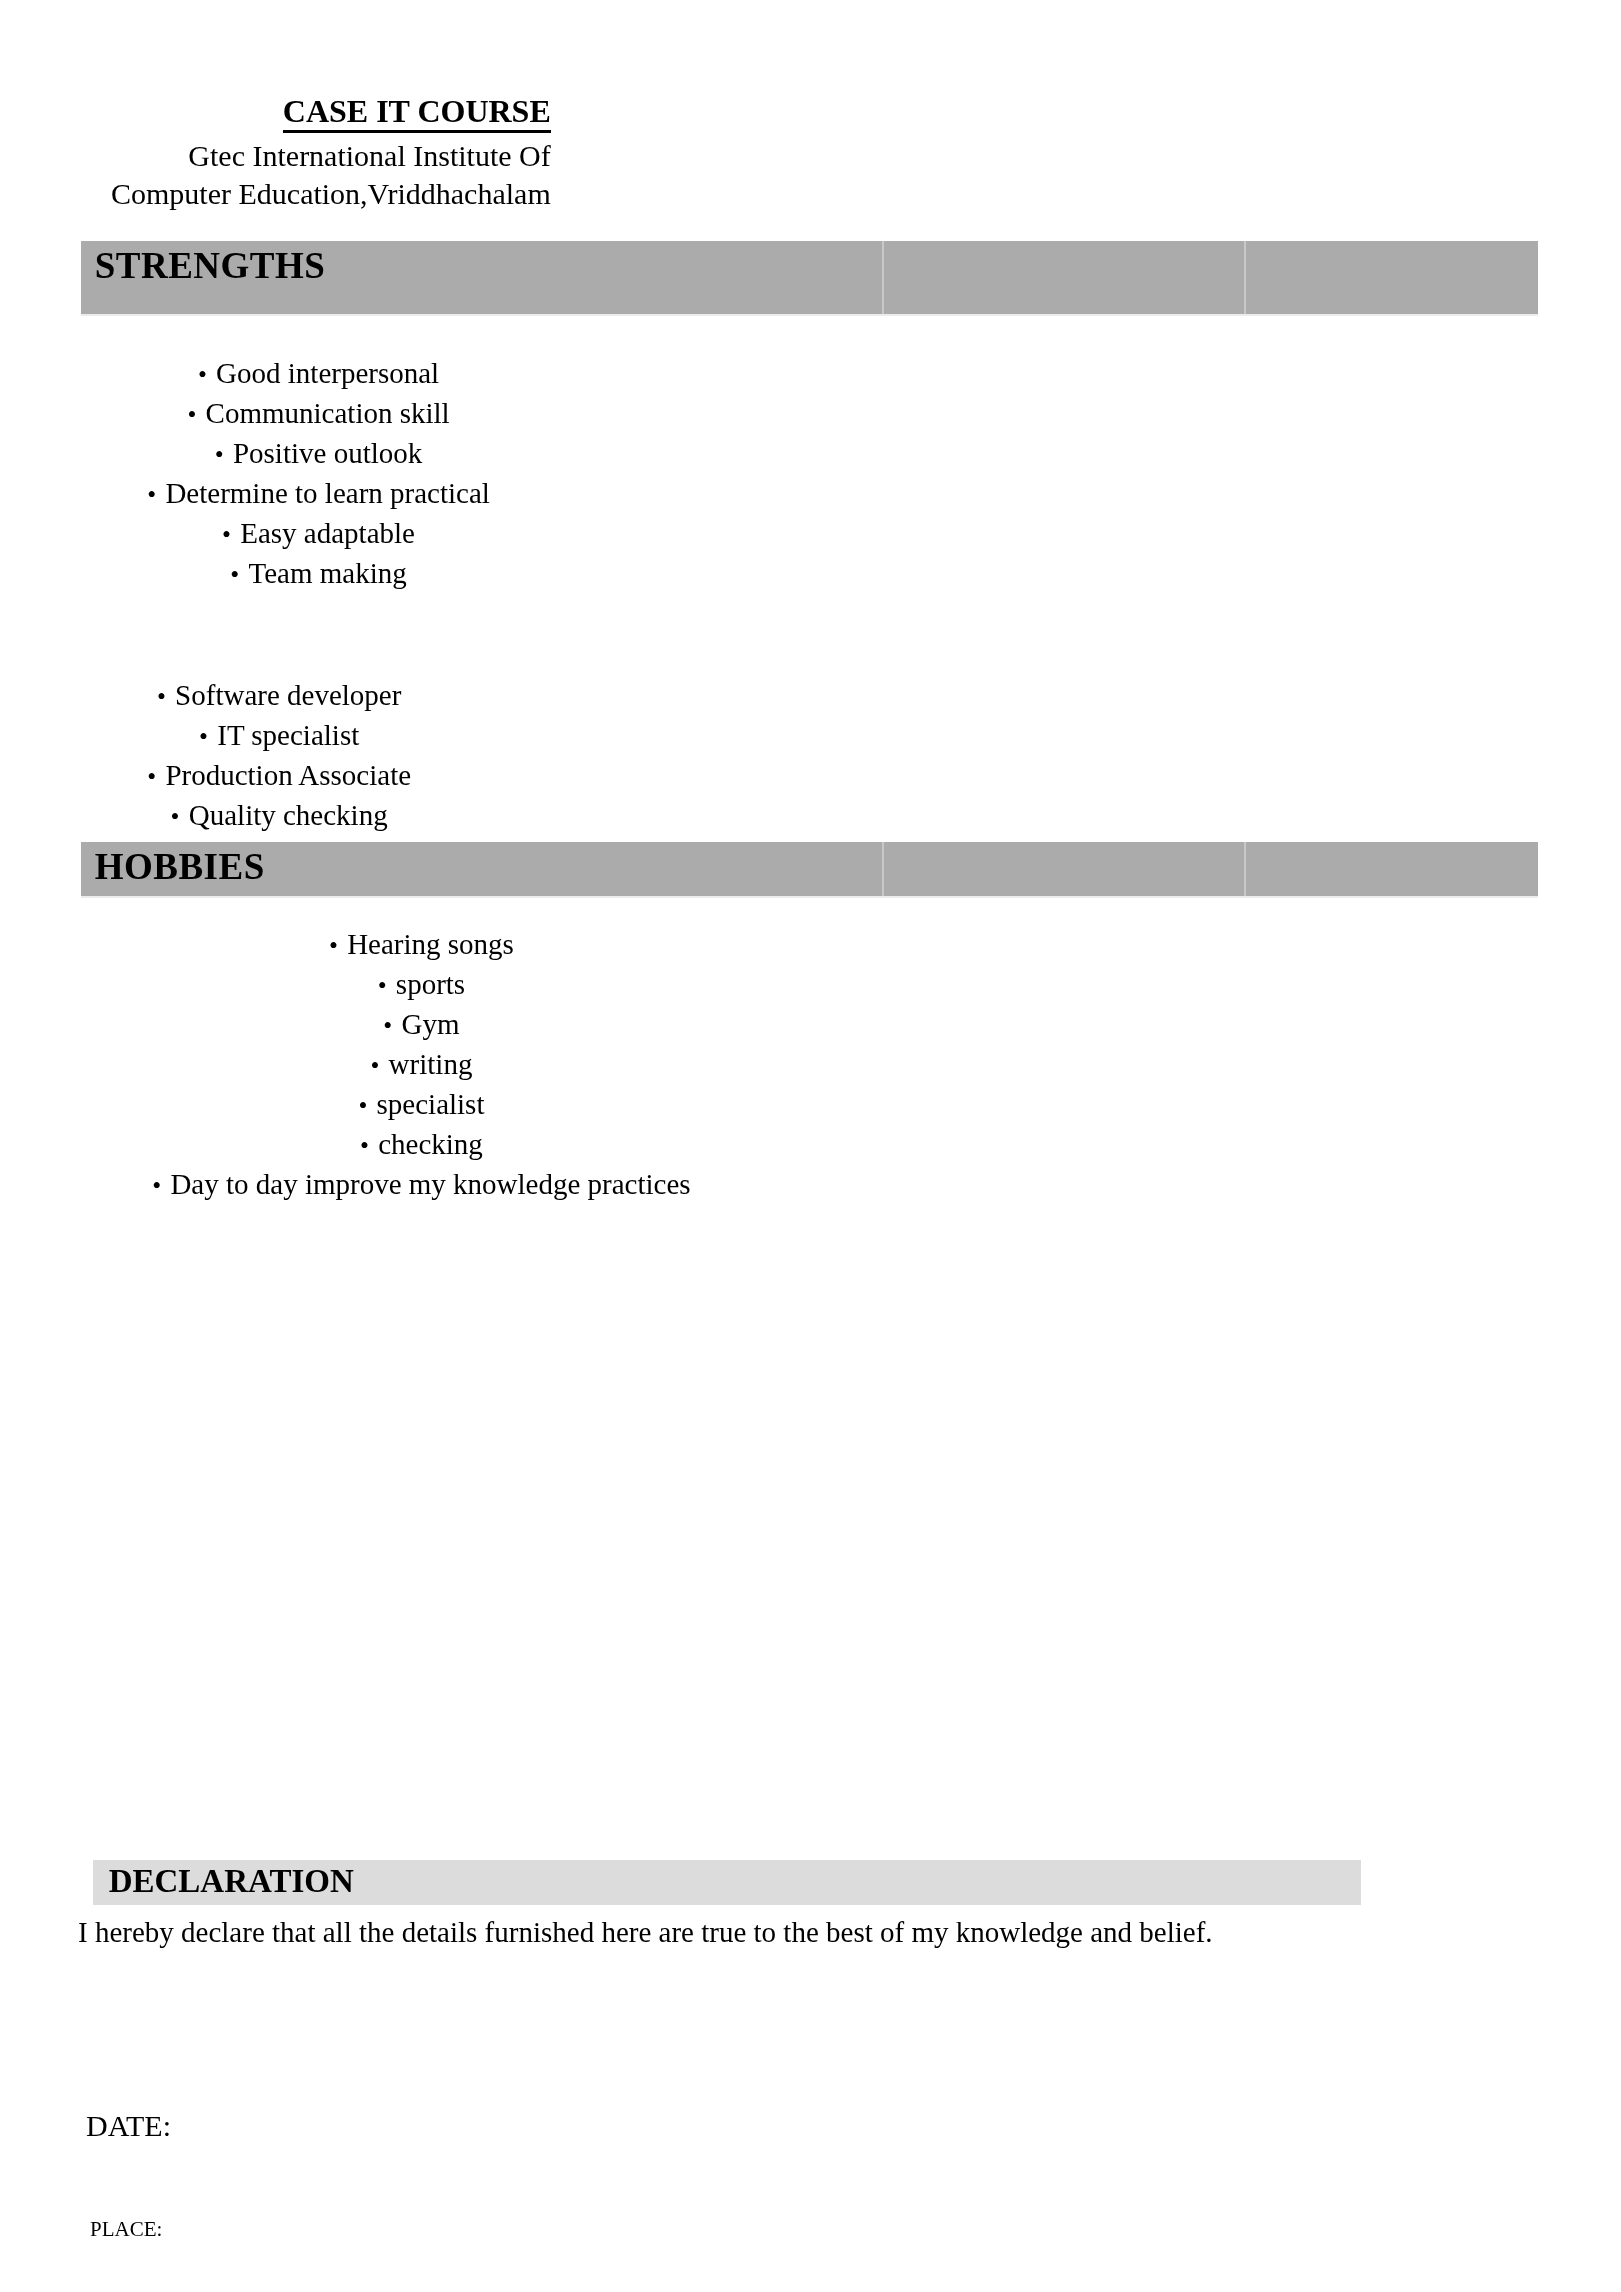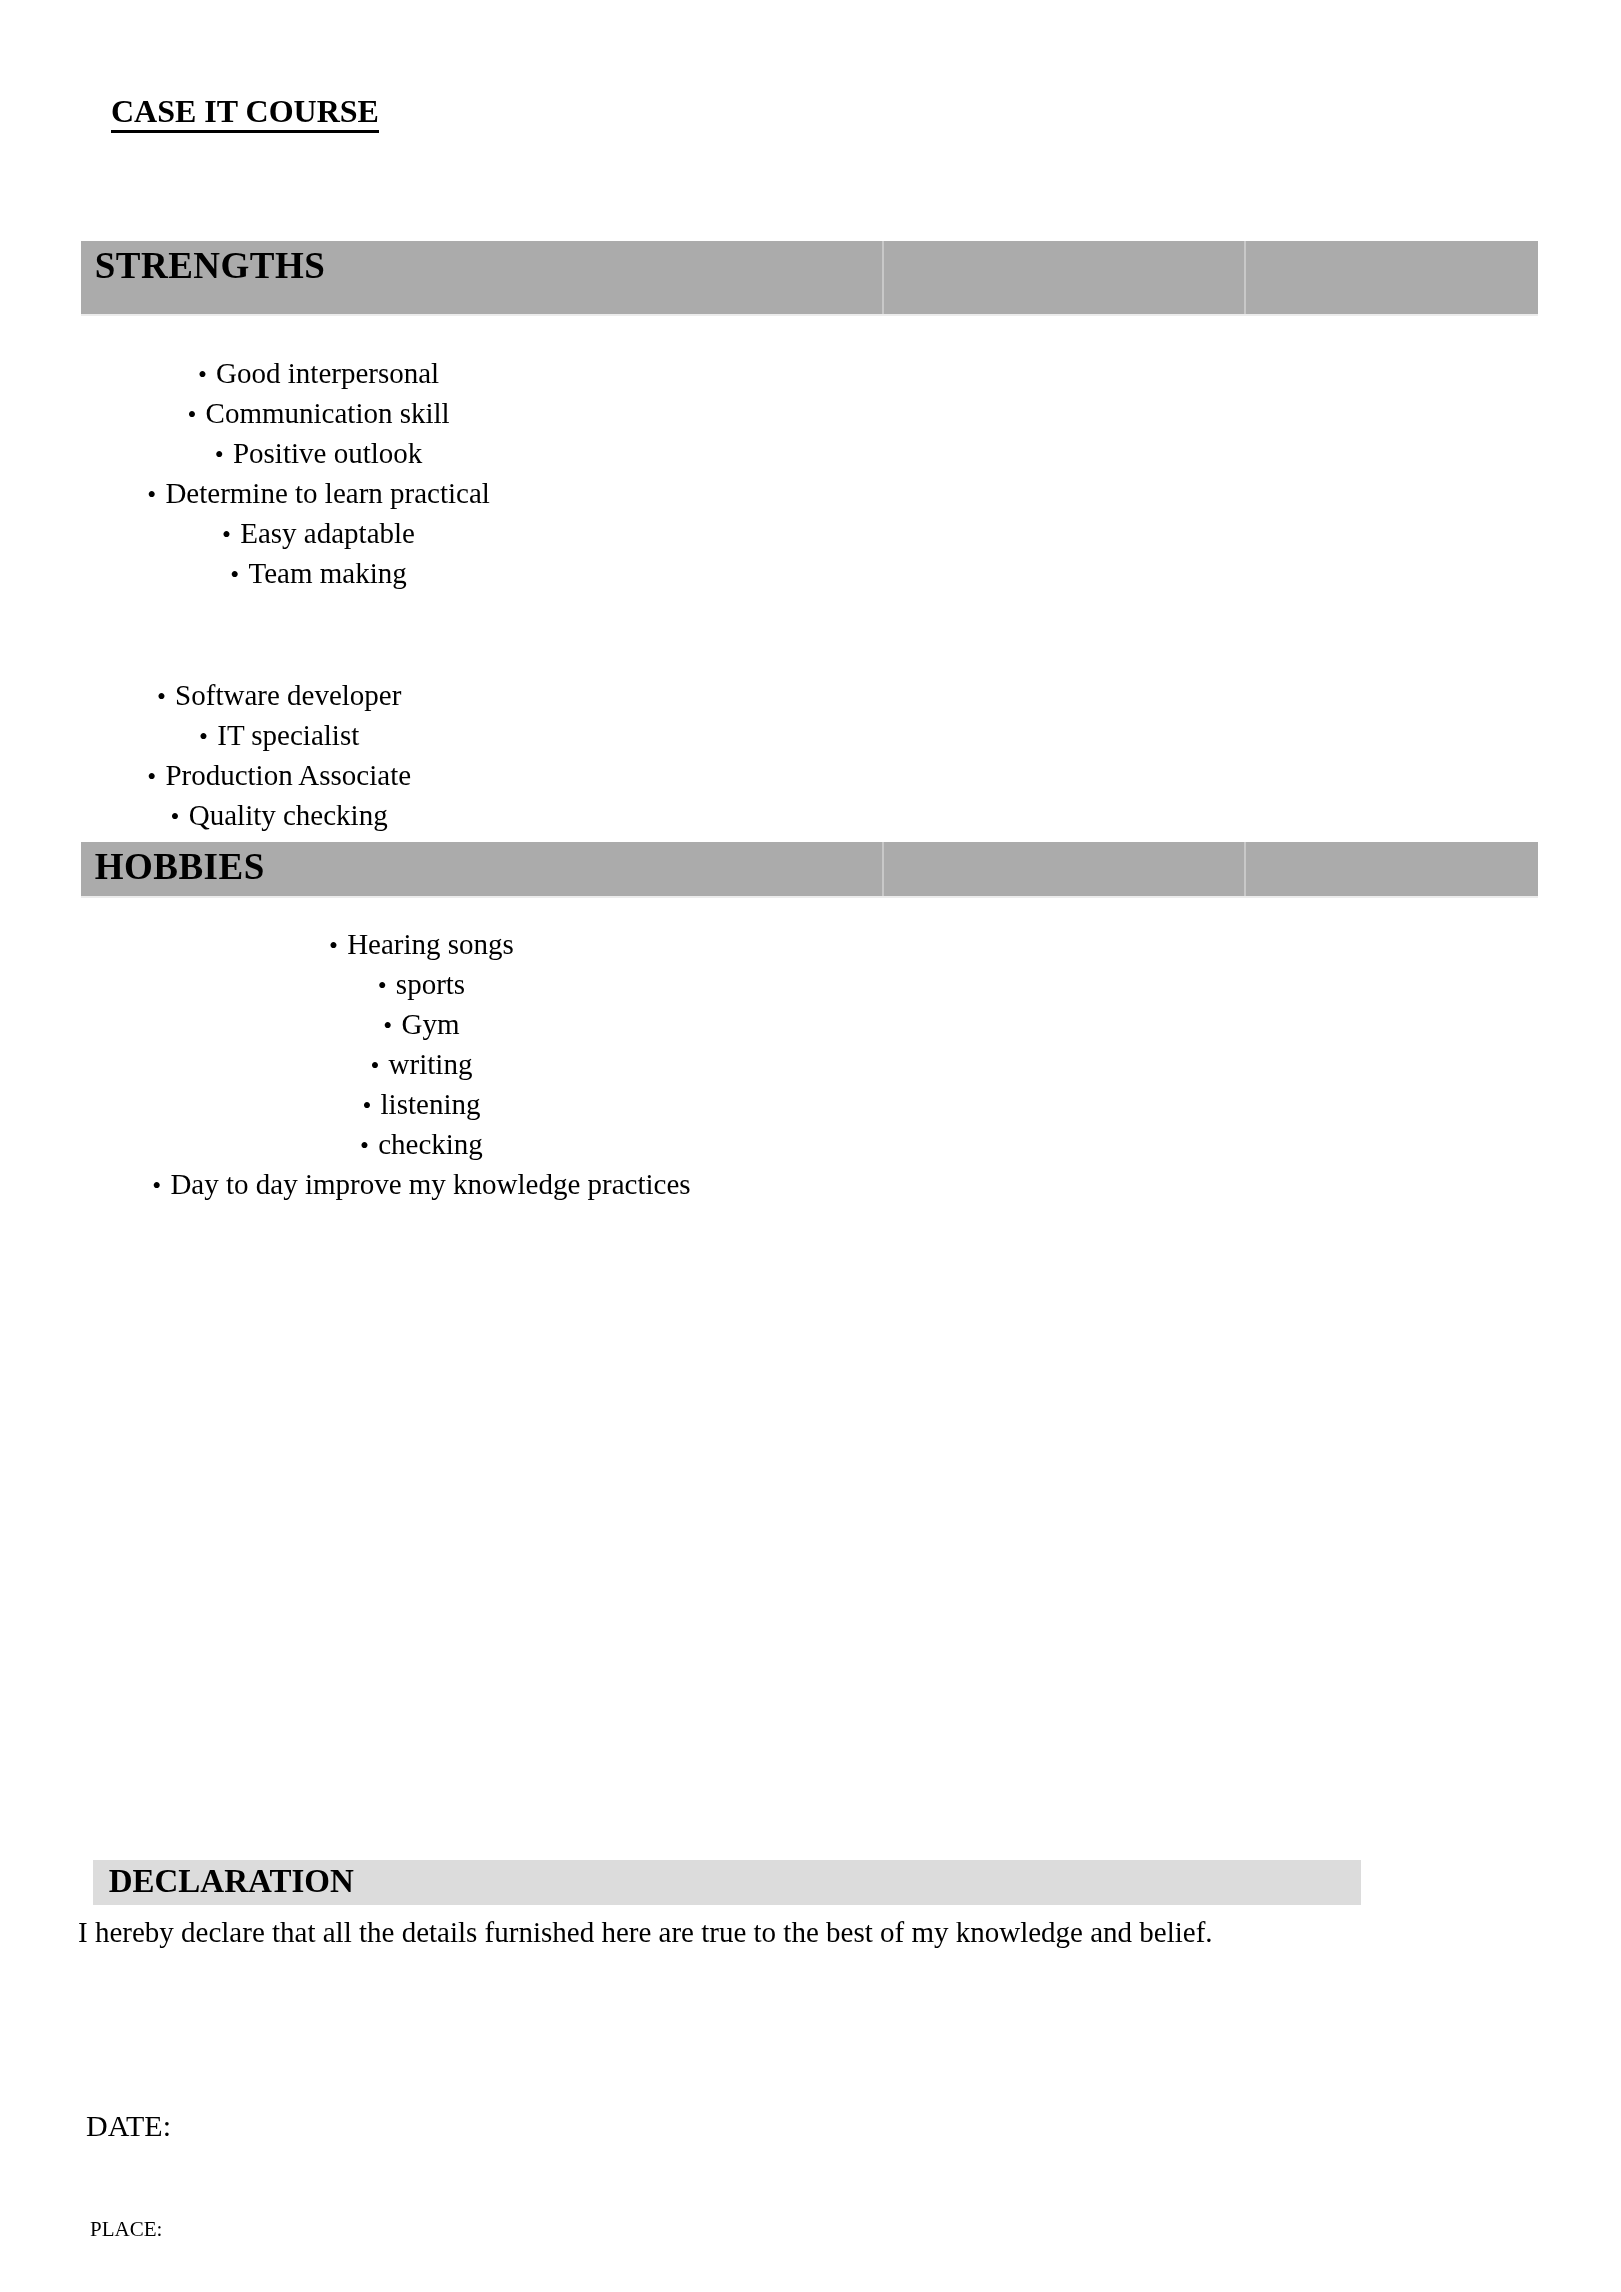--- a/index.html
+++ b/index.html
@@ -112,20 +112,24 @@
   .date-label  { position: absolute; left: 86px; top: 2109px; font-size: 30px; }
   .place-label { position: absolute; left: 90px; top: 2217px; font-size: 21px; }
 </style>
 </head>
 <body>
 
 <div class="page">
 
   <div class="doc-header">
     <h1 class="doc-title">CASE IT COURSE</h1>
+    <div class="doc-sub">
+      <div>Gtec International Institute Of</div>
+      <div>Computer Education,Vriddhachalam</div>
+    </div>
   </div>
 
   <div class="section-bar" id="bar-strengths">
     <span class="section-title">STRENGTHS</span>
     <span class="seam s1"></span>
     <span class="seam s2"></span>
   </div>
   <ul class="bullet-list" id="list-strengths">
     <li><span class="bullet">•</span><span>Good interpersonal</span></li>
     <li><span class="bullet">•</span><span>Communication skill</span></li>
@@ -145,21 +149,21 @@
   <div class="section-bar" id="bar-hobbies">
     <span class="section-title">HOBBIES</span>
     <span class="seam s1"></span>
     <span class="seam s2"></span>
   </div>
   <ul class="bullet-list" id="list-hobbies">
     <li><span class="bullet">•</span><span>Hearing songs</span></li>
     <li><span class="bullet">•</span><span>sports</span></li>
     <li><span class="bullet">•</span><span>Gym</span></li>
     <li><span class="bullet">•</span><span>writing</span></li>
-    <li><span class="bullet">•</span><span>listening</span></li>
+    <li><span class="bullet">•</span><span>specialist</span></li>
     <li><span class="bullet">•</span><span>checking</span></li>
     <li><span class="bullet">•</span><span>Day to day improve my knowledge practices</span></li>
   </ul>
 
   <div class="declaration-bar">
     <span class="section-title">DECLARATION</span>
   </div>
   <div class="declaration-text">I hereby declare that all the details furnished here are true to the best of my knowledge and belief.</div>
 
   <div class="date-label">DATE:</div>

